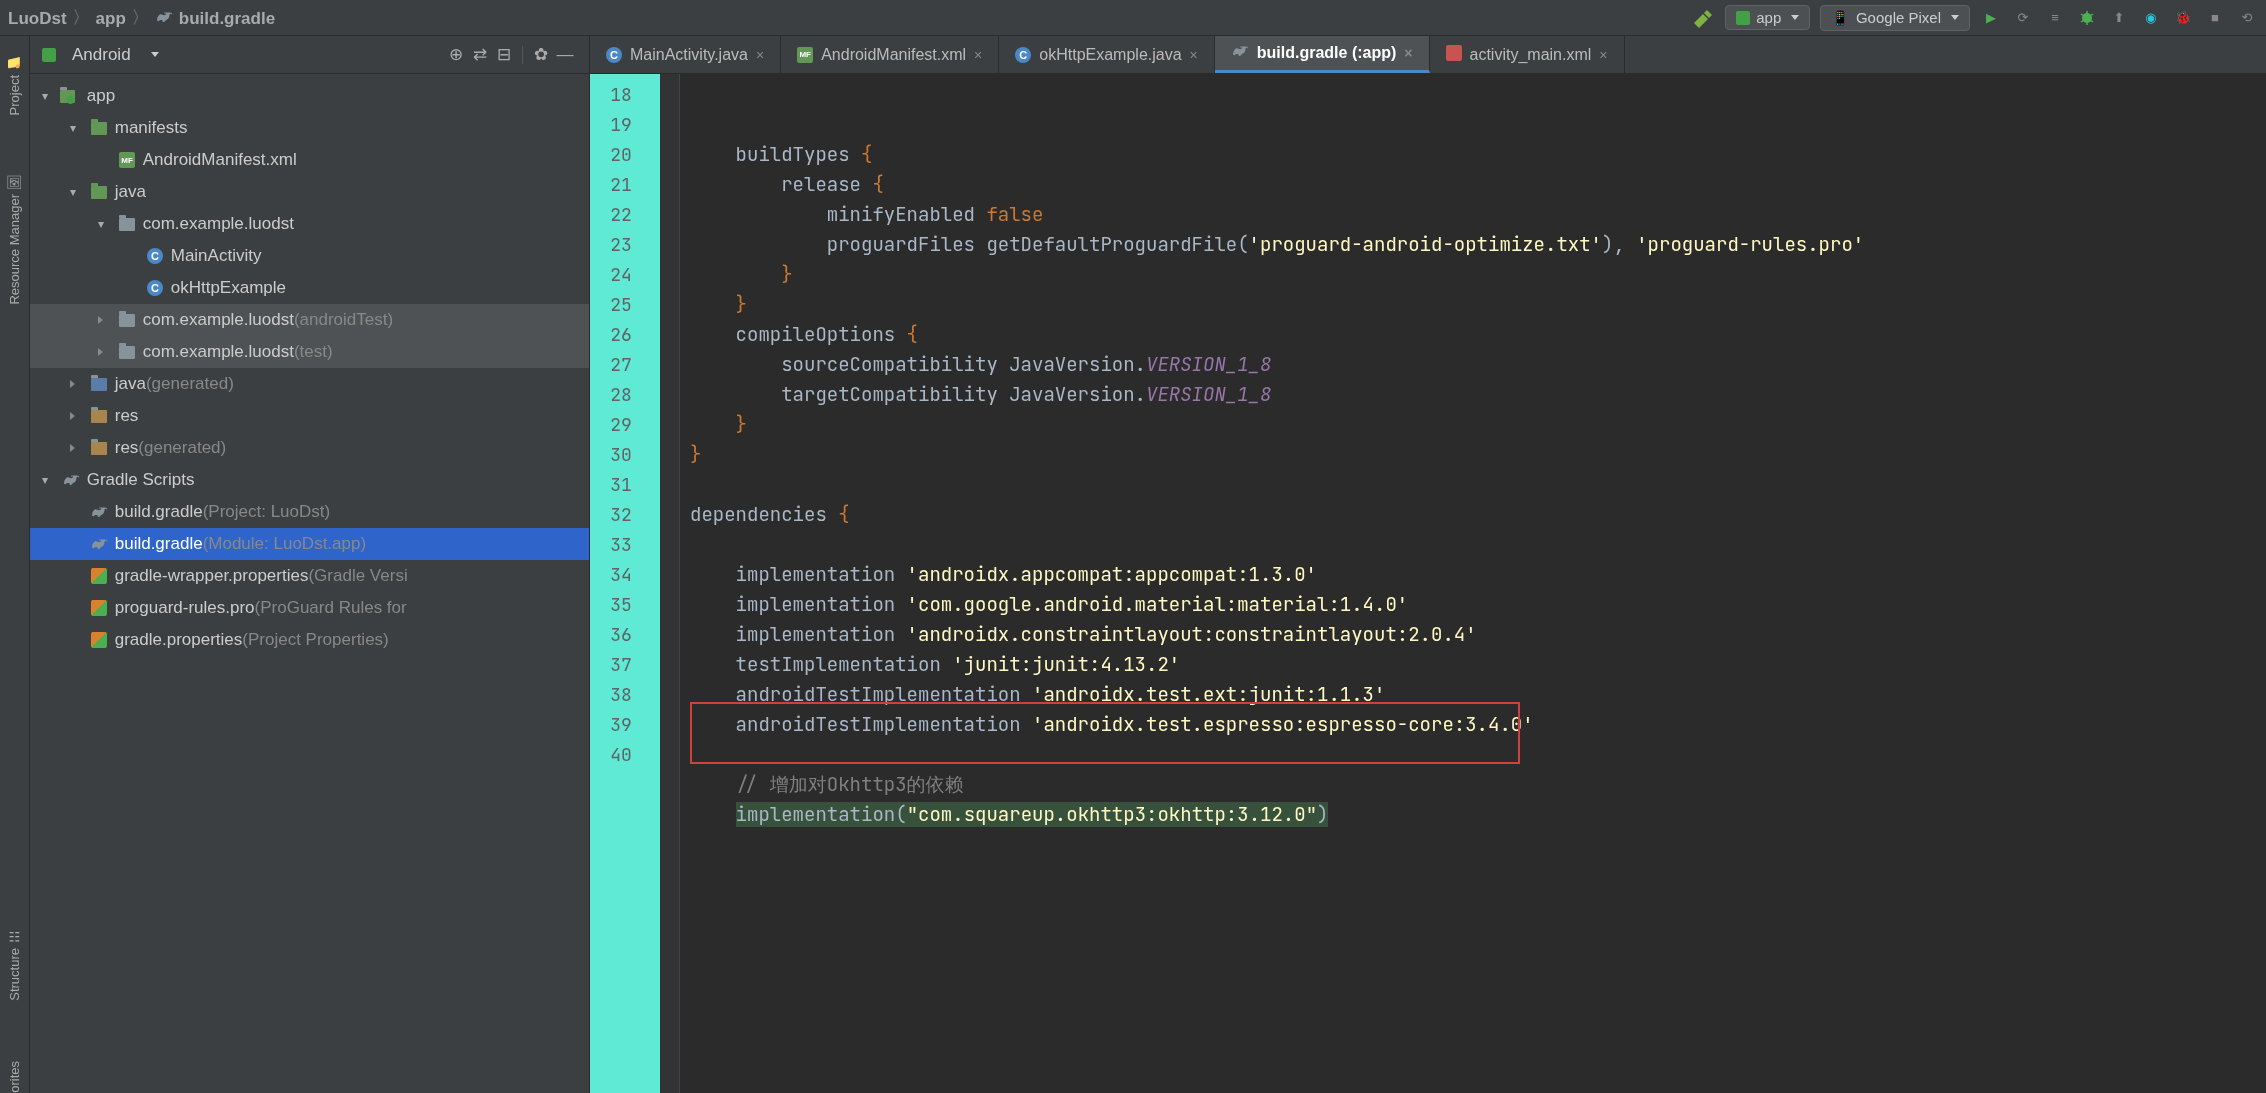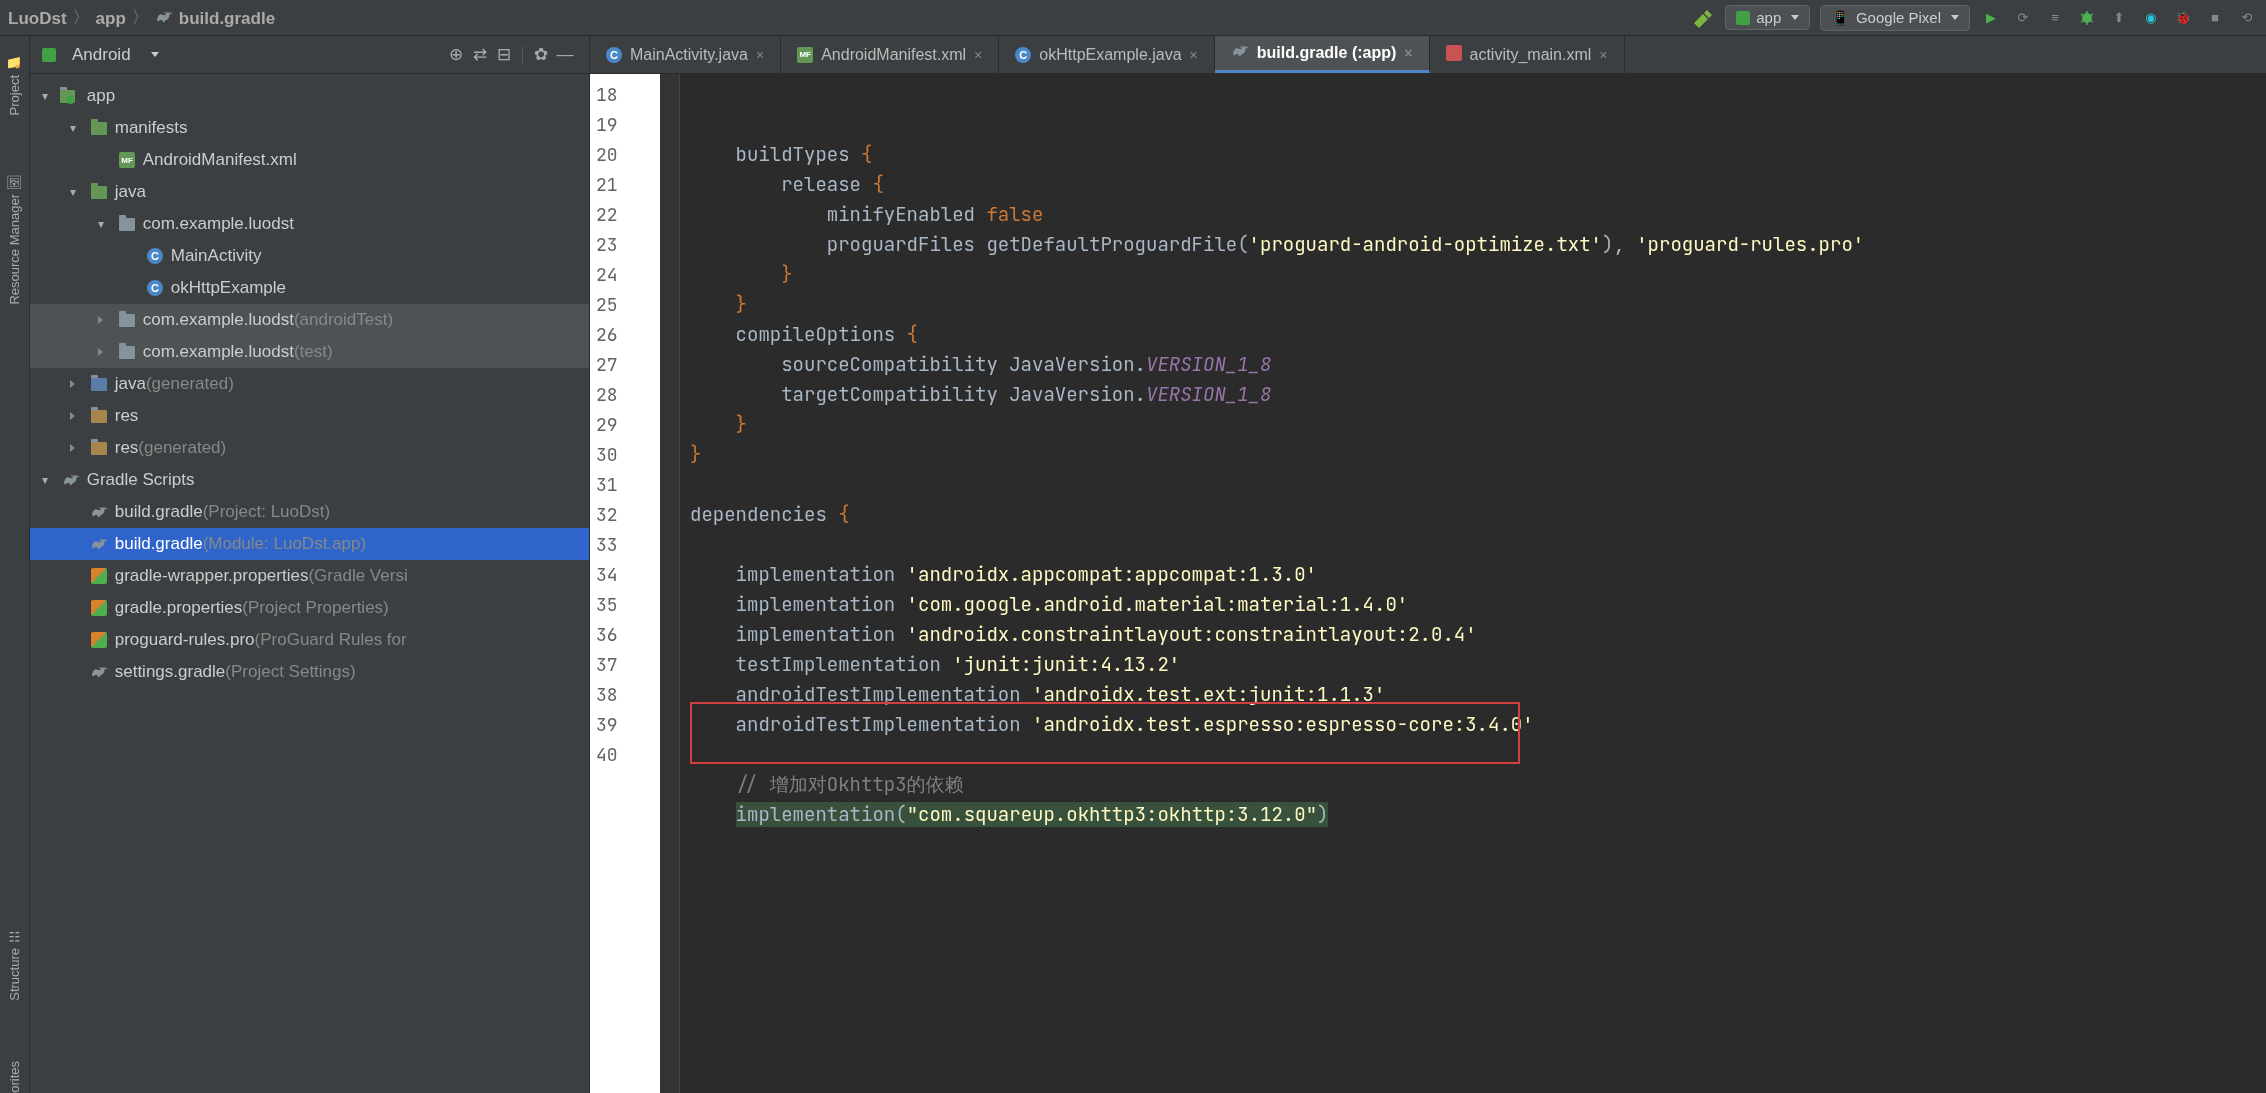--- a/index.html
+++ b/index.html
@@ -100,21 +100,21 @@
 .tree-row .dim { color: #888; }
 
 
 .editor-area { flex:1; display:flex; flex-direction:column; background:#2b2b2b; overflow:hidden; }
 .tabs { display:flex; height:38px; background:#3c3f41; border-bottom:1px solid #2b2b2b; align-items:stretch; }
 .tab { display:flex; align-items:center; gap:8px; padding: 0 16px; font-size:16px; color:#bbb; border-right:1px solid #2b2b2b; }
 .tab.active { background:#4e5254; color:#fff; border-bottom: 3px solid #4a88c7; font-weight: bold; }
 .tab .close { color:#888; font-size:14px; }
 
 .code-wrap { flex:1; display:flex; overflow:hidden; position:relative; }
-.gutter { width: 70px; background:#ffffff; color:#606366; text-align:left; padding:6px 14px 6px 6px; font-family: "JetBrains Mono", Consolas, monospace; font-size:18px; line-height:30px; }
+.gutter { width: 70px; background:#5eead4; color:#606366; text-align:center; padding:6px 14px 6px 6px; font-family: "JetBrains Mono", Consolas, monospace; font-size:18px; line-height:30px; }
 .fold { width:20px; background:#313335; border-right:1px solid #444; position:relative; }
 .code { flex:1; padding:6px 10px; font-family: "JetBrains Mono", Consolas, monospace; font-size:19px; line-height:30px; color:#a9b7c6; white-space:pre; overflow:hidden; position:relative; }
 .kw { color:#cc7832; }
 .str { color:#fef9c3; }
 .fld { color:#9876aa; font-style:italic; }
 .cmt { color:#808080; }
 .redbox { position:absolute; border:2px solid #d04040; pointer-events:none; }
 
 
 .folder-ico { width:16px; height:13px; background:#87939a; border-radius:1px; position:relative; display:inline-block; }
@@ -338,40 +338,30 @@
             <span style="width:16px;height:16px;display:inline-block;background:linear-gradient(135deg,#d9822b 50%,#4caf50 50%);border-radius:2px"></span>
           </span>
           <span>&nbsp;gradle-wrapper.properties</span> 
           <span class="dim">(Gradle Versi</span>
         </div>
         <div class="tree-row " style="padding-left: 40px;">
           <span class="arrow"></span>
           <span class="ico">
             <span style="width:16px;height:16px;display:inline-block;background:linear-gradient(135deg,#d9822b 50%,#4caf50 50%);border-radius:2px"></span>
           </span>
+          <span>&nbsp;proguard-rules.pro</span> 
+          <span class="dim">(ProGuard Rules for</span>
+        </div>
+        <div class="tree-row " style="padding-left: 40px;">
+          <span class="arrow"></span>
+          <span class="ico">
+            <span style="width:16px;height:16px;display:inline-block;background:linear-gradient(135deg,#d9822b 50%,#4caf50 50%);border-radius:2px"></span>
+          </span>
           <span>&nbsp;gradle.properties</span> 
           <span class="dim">(Project Properties)</span>
-        </div>
-        <div class="tree-row " style="padding-left: 40px;">
-          <span class="arrow"></span>
-          <span class="ico">
-            <span style="width:16px;height:16px;display:inline-block;background:linear-gradient(135deg,#d9822b 50%,#4caf50 50%);border-radius:2px"></span>
-          </span>
-          <span>&nbsp;proguard-rules.pro</span> 
-          <span class="dim">(ProGuard Rules for</span>
-        </div>
-        <div class="tree-row " style="padding-left: 40px;">
-          <span class="arrow"></span>
-          <span class="ico">
-            <svg width="18" height="14" viewBox="0 0 24 16">
-              <path fill="#87939a" d="M20 2c2 0 3 1 3 2s-1 1-1 0-1-1-2 0c-2 2 1 5-5 8-2 1-3 3-3 3l-2-1s1-2-2-2-3 2-3 2l-2-1s-1-5 3-8c3-2 5 2 8 0 1-1 1-2 0-2s-1 1-2 0 2-1 4-1z"></path>
-            </svg>
-          </span>
-          <span>&nbsp;settings.gradle</span> 
-          <span class="dim">(Project Settings)</span>
         </div>
       </div>
   </div>
 
   <div class="editor-area">
     <div class="tabs" id="tabs">
         <div class="tab">
           <span>
             <span class="c-ico">C</span>
           </span>

